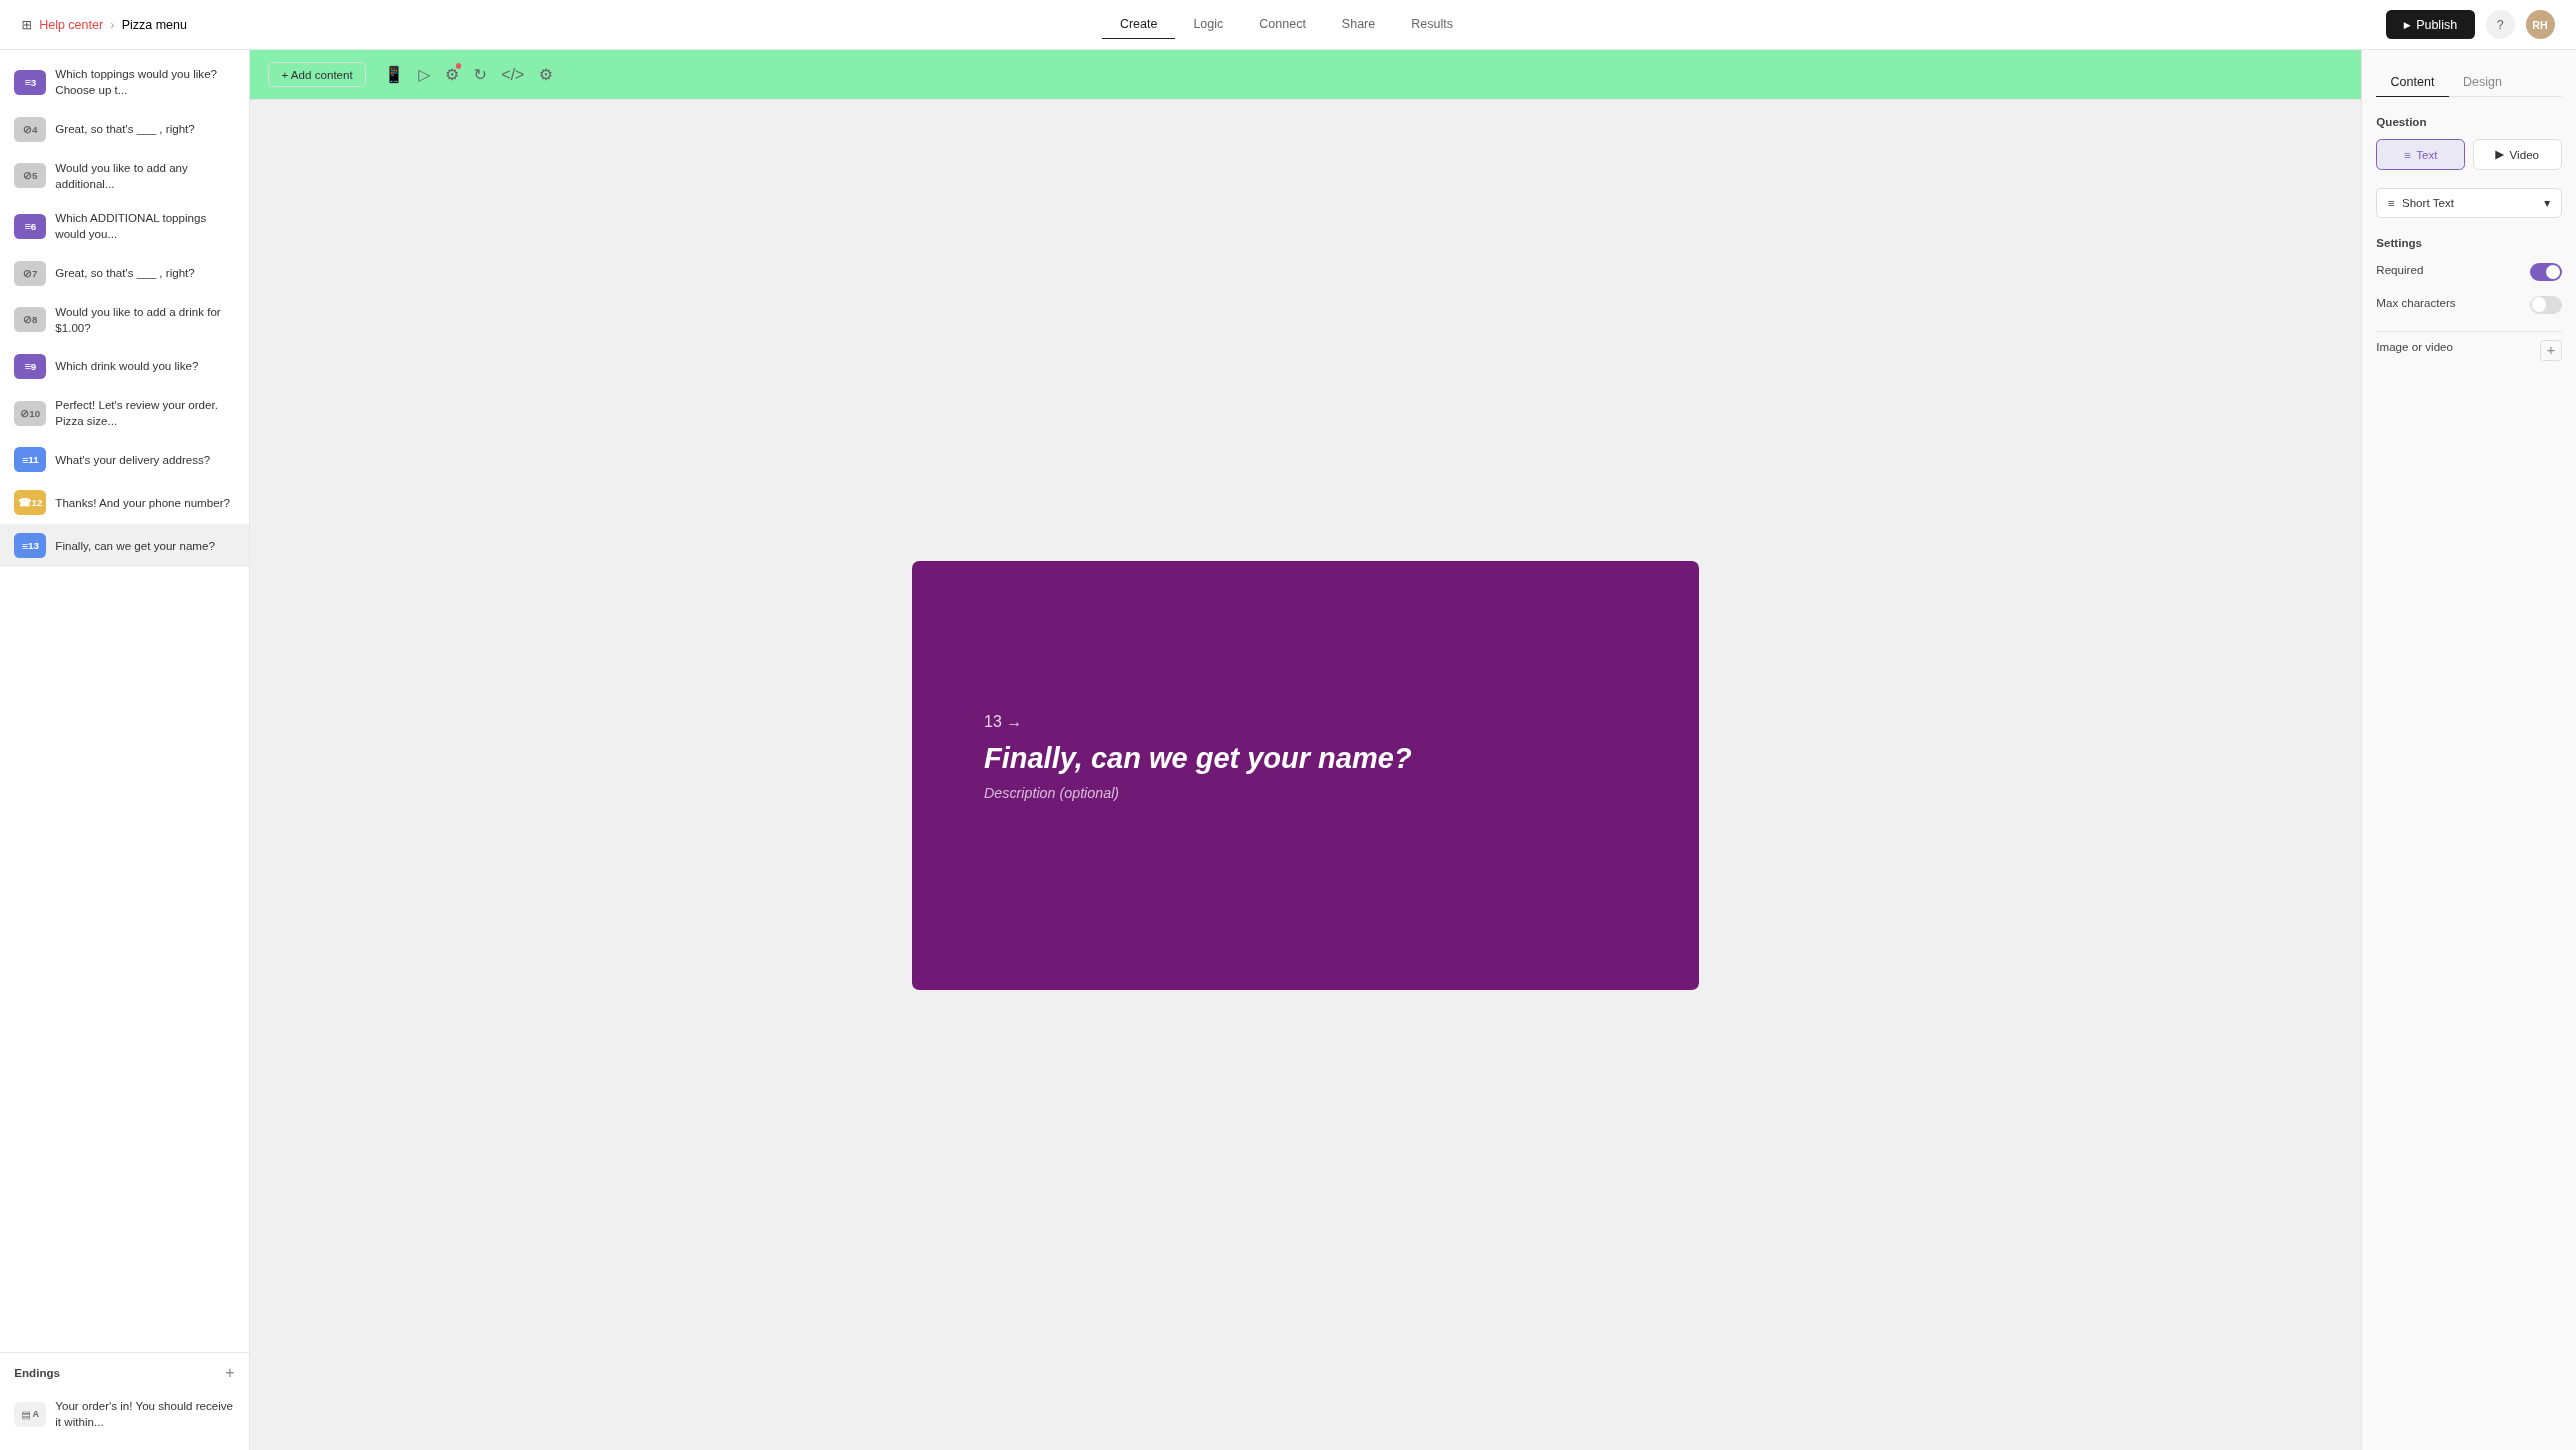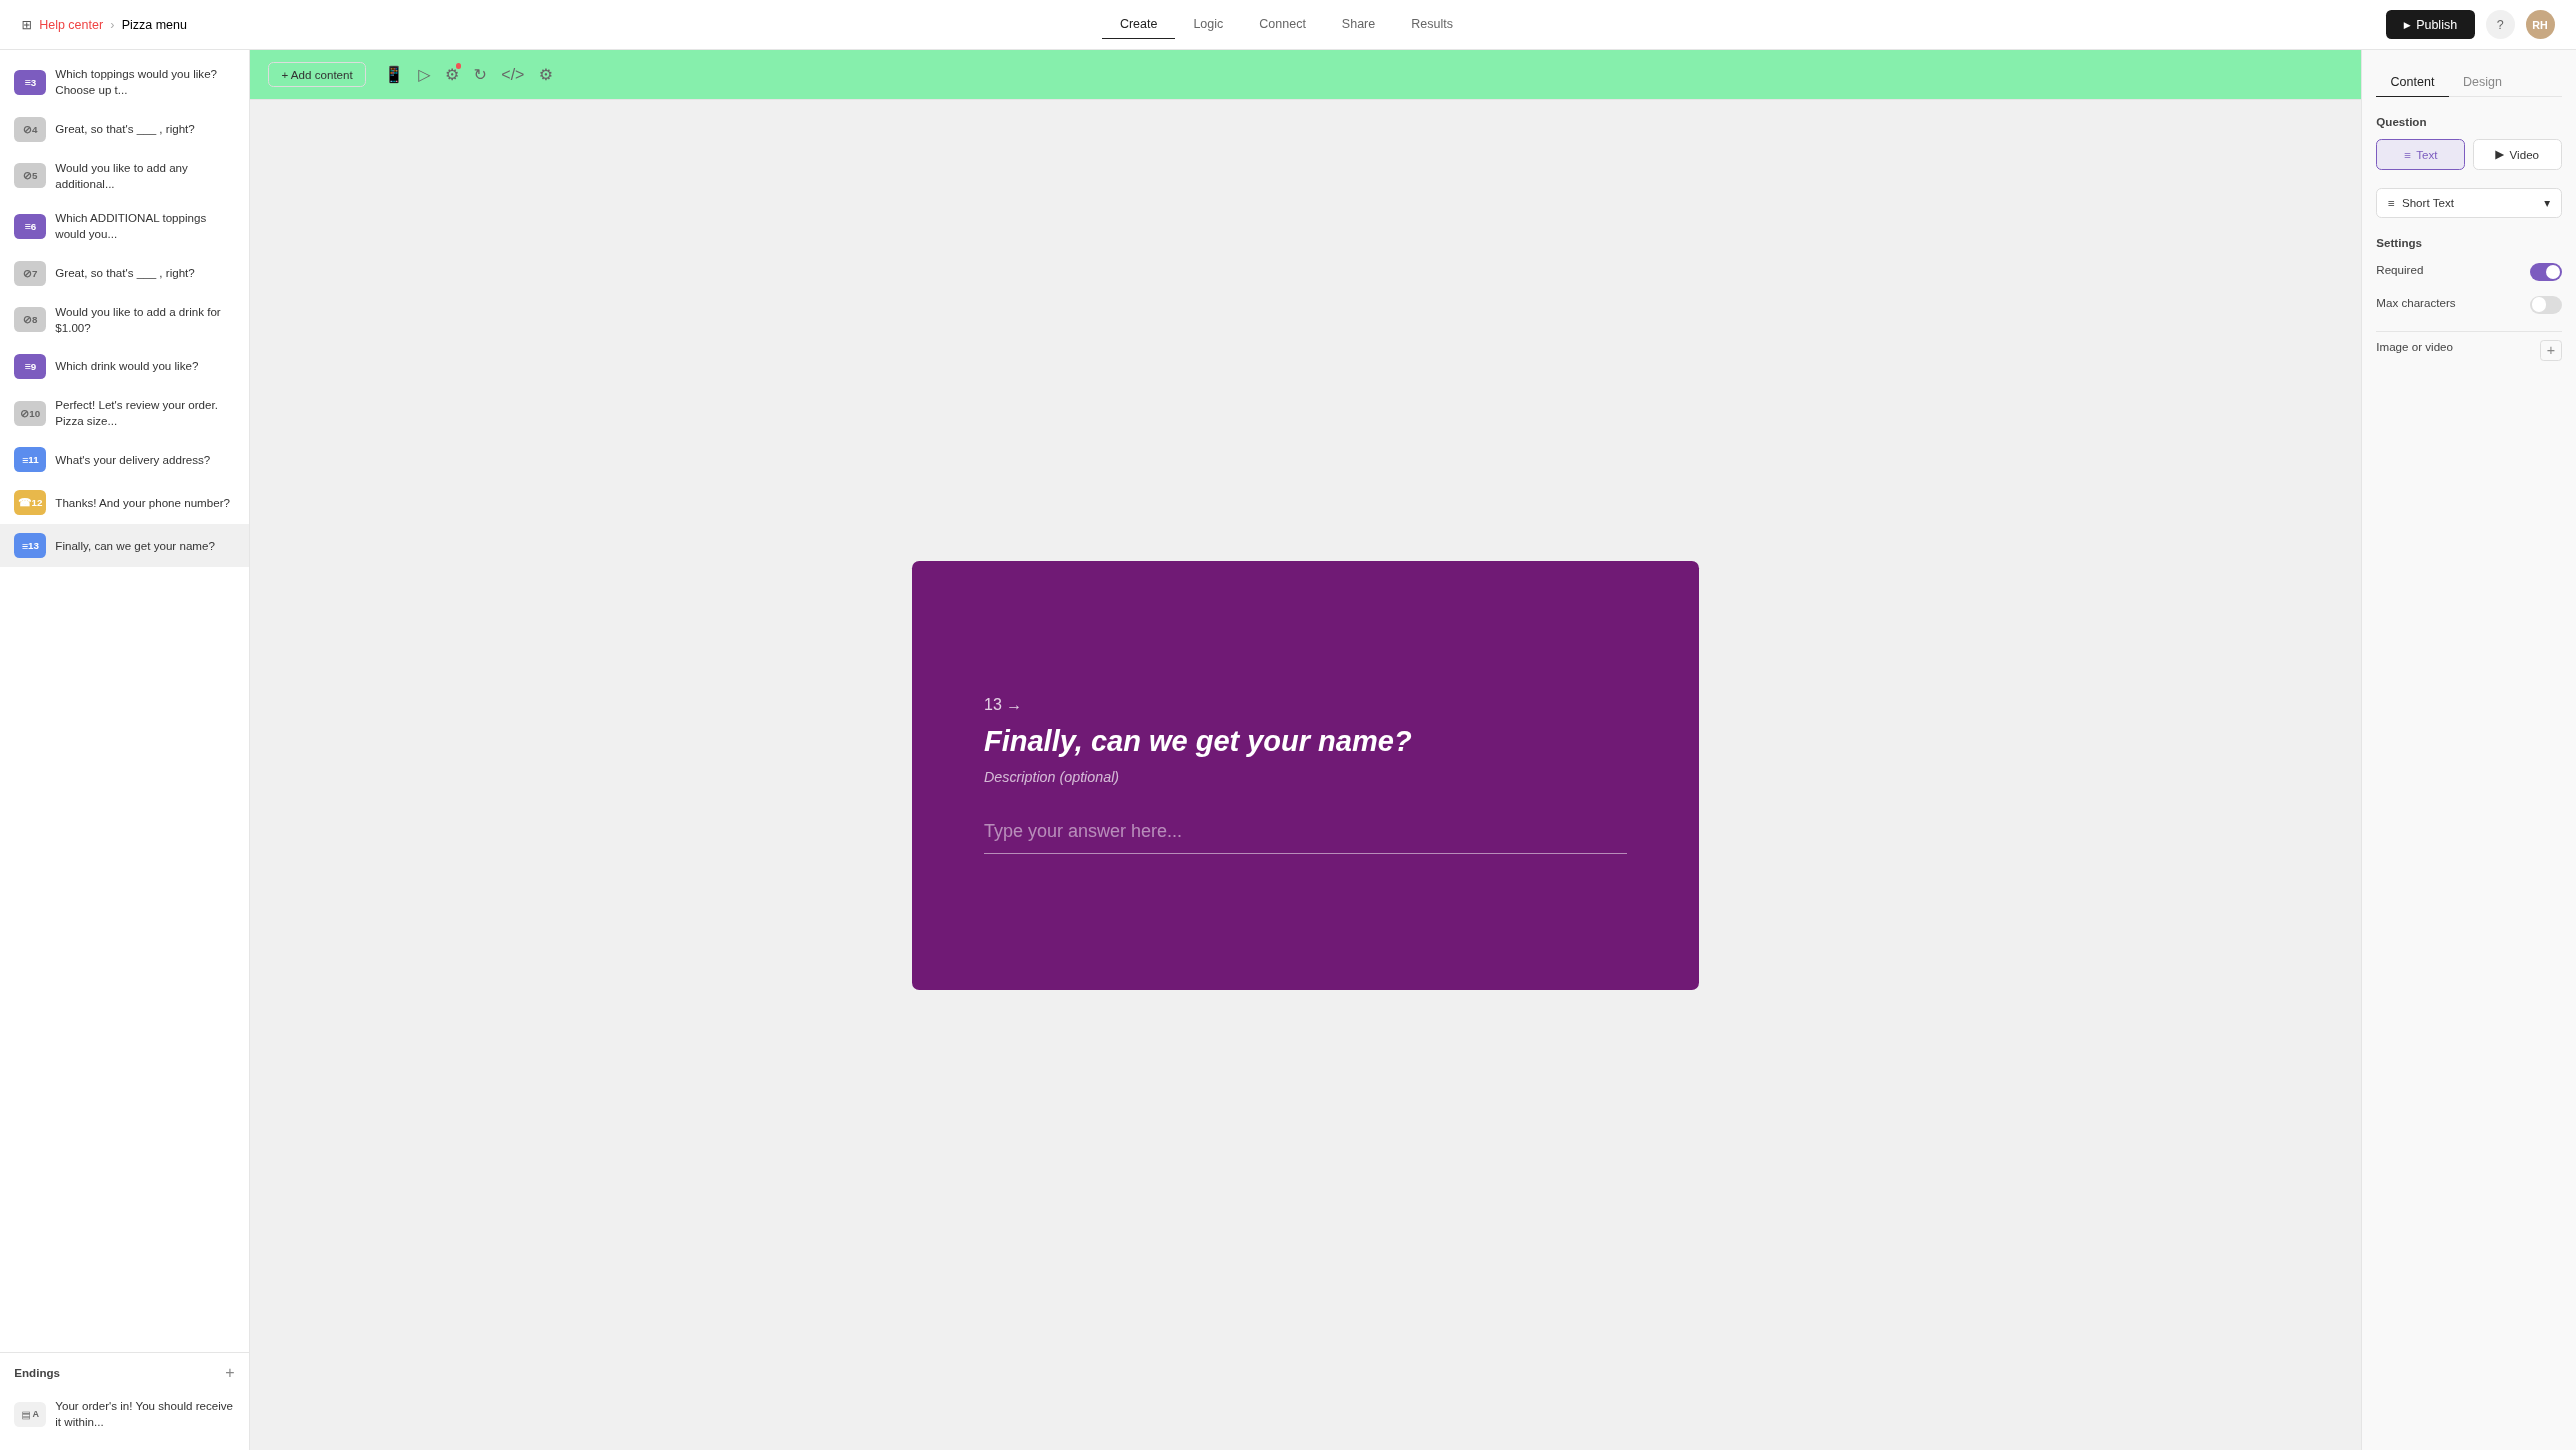--- a/index.html
+++ b/index.html
@@ -310,21 +310,20 @@
         <span class="toolbar-icon">&lt;/&gt;</span>
         <span class="toolbar-icon">⚙</span>
       </div>
     </div>
 
     <div class="canvas-wrapper">
       <div class="question-canvas">
         <div class="question-number">13 →</div>
         <div class="question-title">Finally, can we get your name?</div>
         <div class="question-desc">Description (optional)</div>
-        <div class="answer-input-area">Type your answer here...</div>
       </div>
     </div>
   </div>
 
   <aside class="right-panel">
     <div class="panel-tabs">
       <div class="panel-tab active">Content</div>
       <div class="panel-tab">Design</div>
     </div>
 

